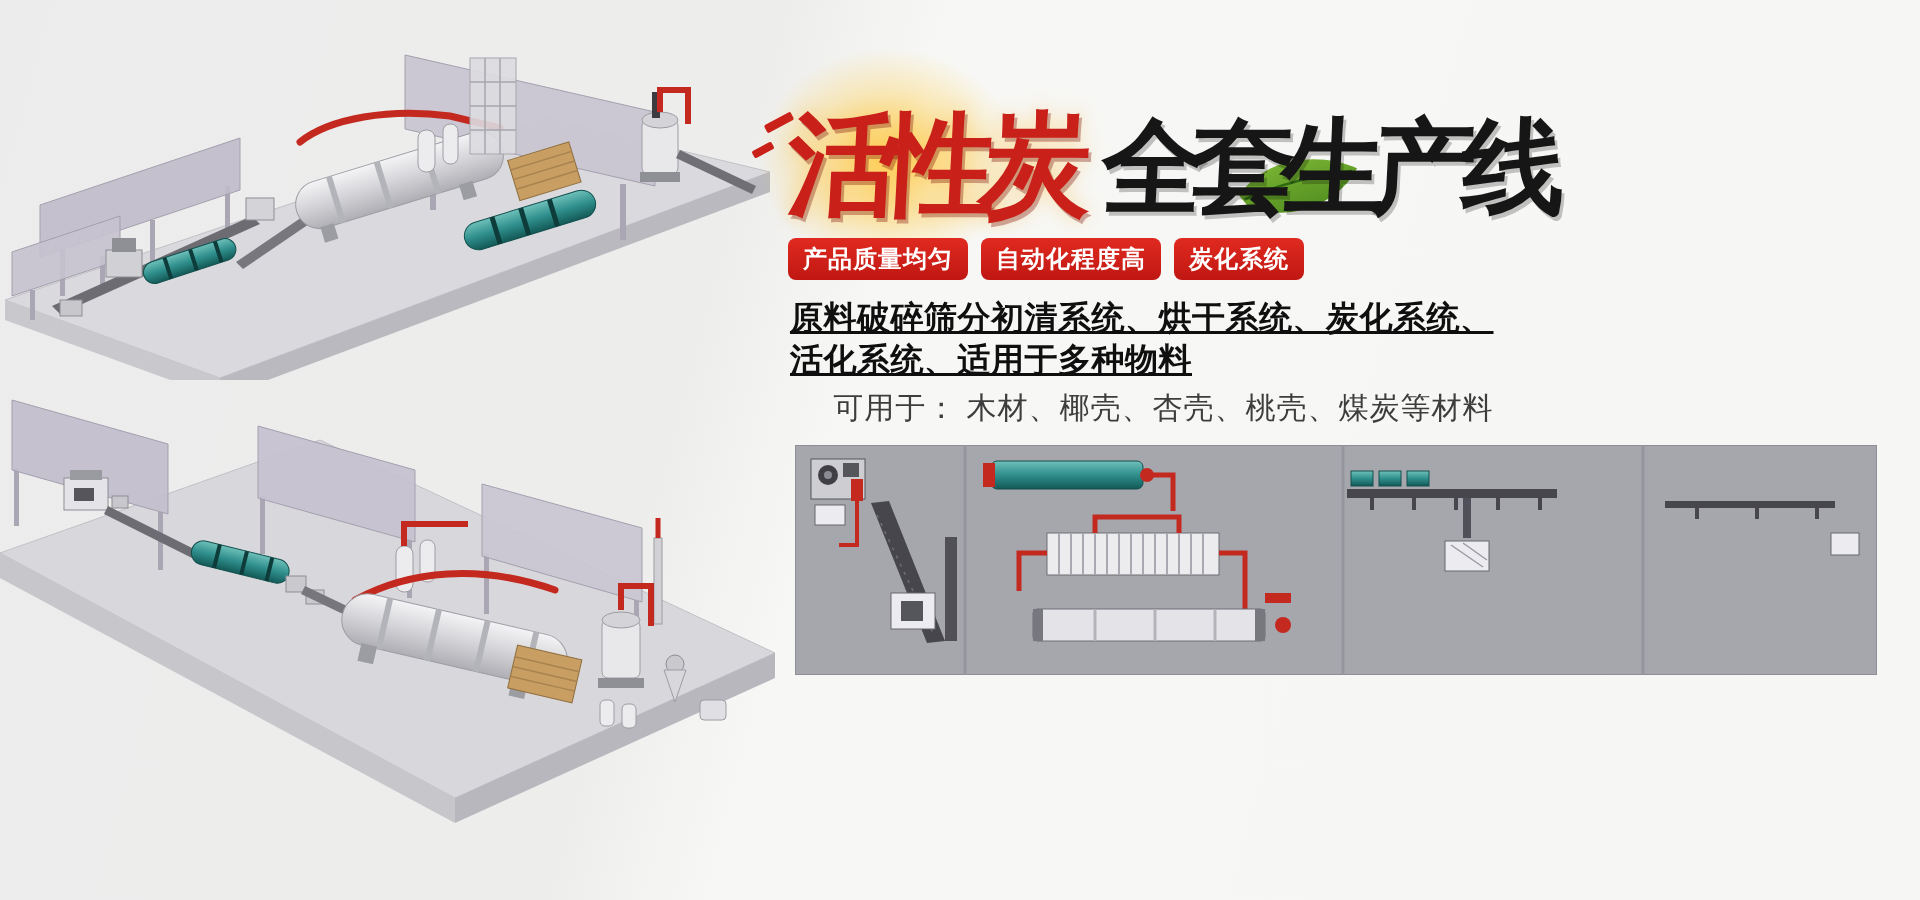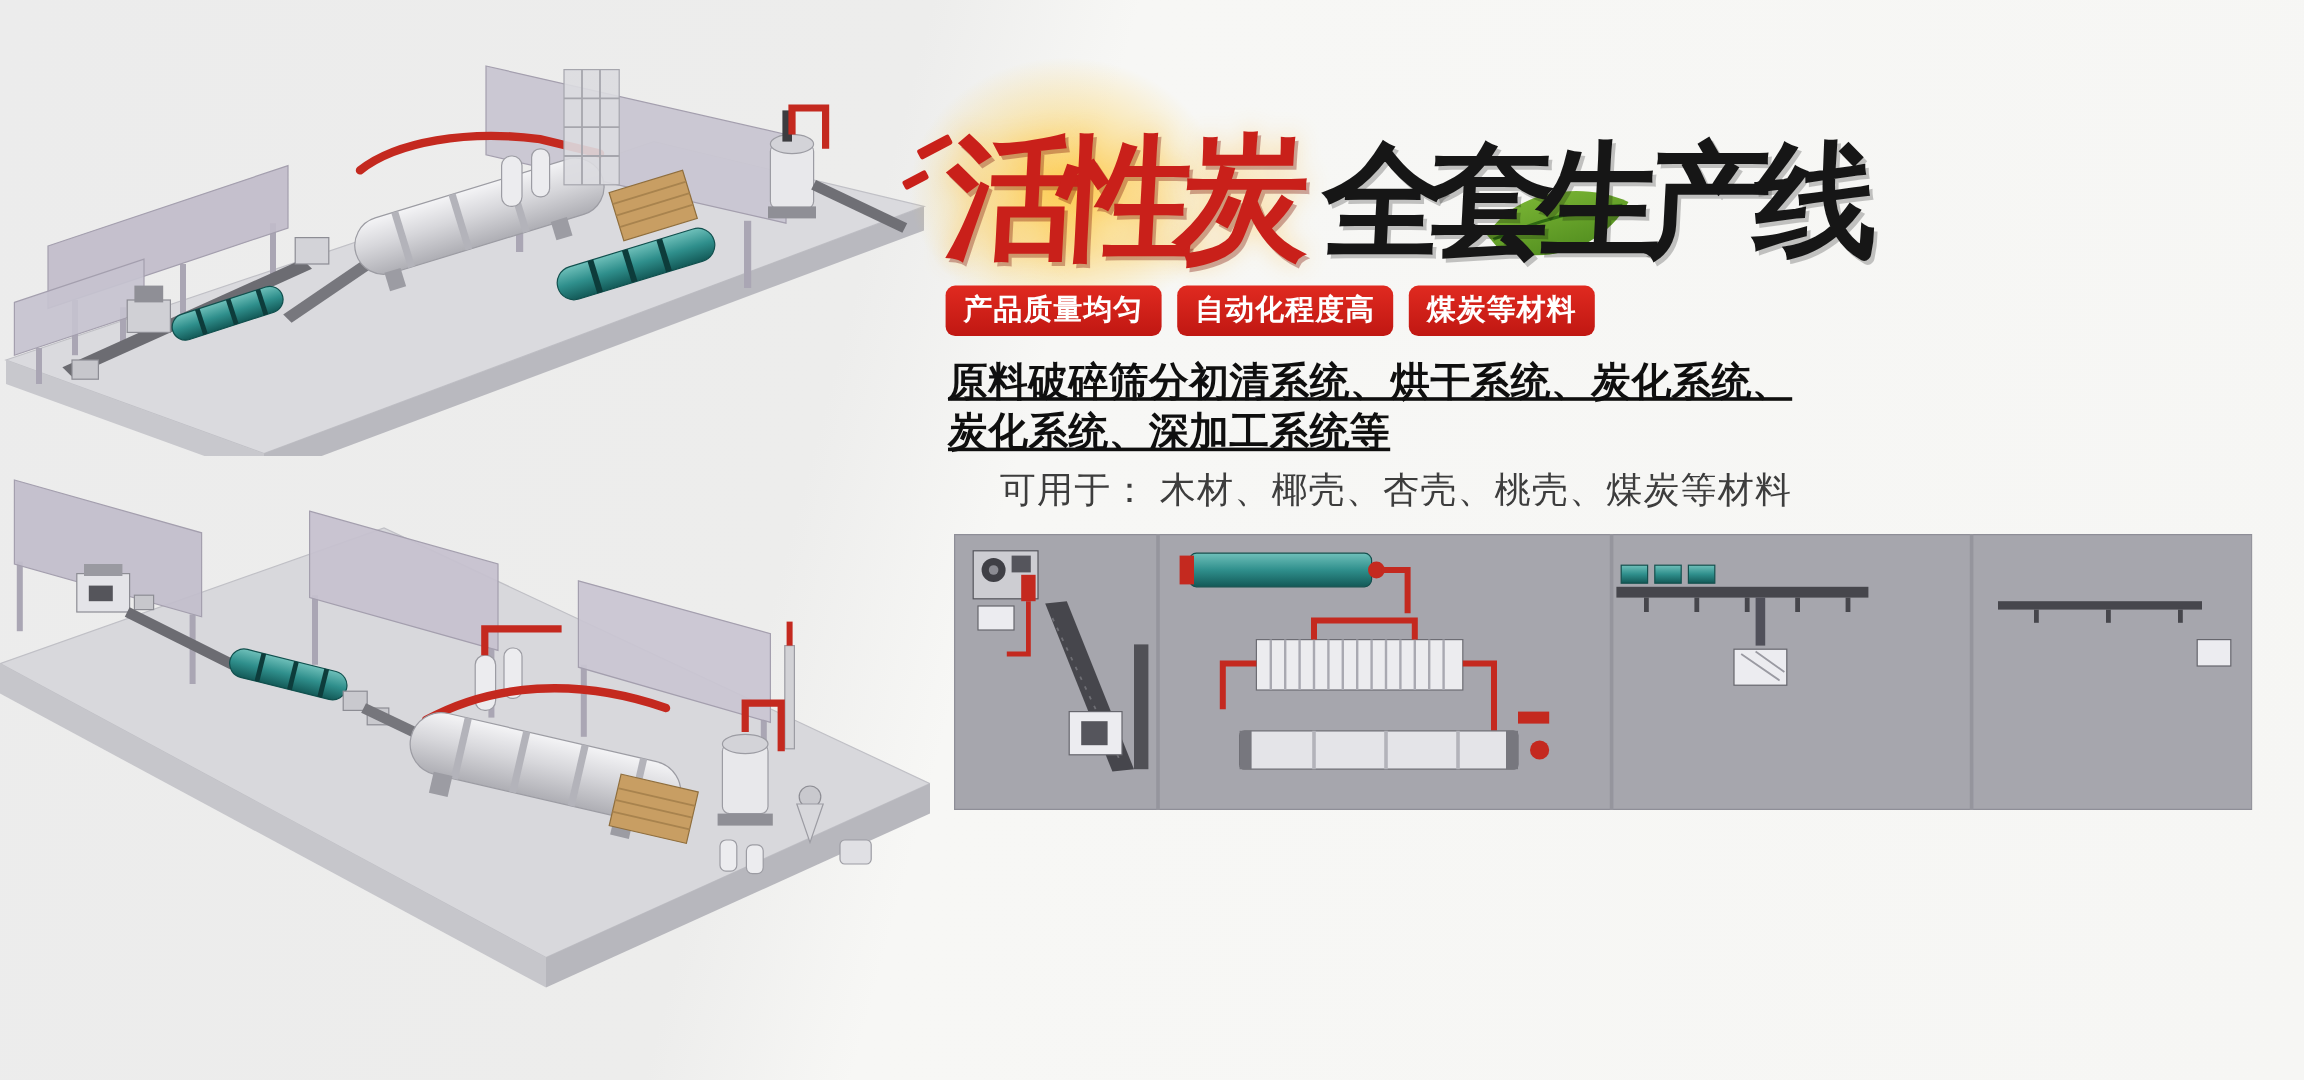--- a/index.html
+++ b/index.html
@@ -247,26 +247,26 @@
     <path d="M14,72 C40,50 80,26 108,16" stroke="#2f6a12" stroke-width="2.5" fill="none"></path>
   </svg>
 
   <h1 class="title">
     <span class="t-red">活性炭</span><span class="t-black">全套生产线</span>
   </h1>
 
   <div class="badges">
     <span class="badge">产品质量均匀</span>
     <span class="badge">自动化程度高</span>
-    <span class="badge">煤炭等材料</span>
+    <span class="badge">炭化系统</span>
   </div>
 
   <div class="desc">
     <p class="d-bold">原料破碎筛分初清系统、烘干系统、炭化系统、</p>
-    <p class="d-bold">炭化系统、深加工系统等</p>
+    <p class="d-bold">活化系统、适用于多种物料</p>
     <p class="d-light">可用于： 木材、椰壳、杏壳、桃壳、煤炭等材料</p>
   </div>
 
   <div class="panel">
     <svg viewBox="0 0 1082 230" aria-hidden="true">
       <defs>
         <linearGradient id="tl3" x1="0" y1="0" x2="0" y2="1">
           <stop offset="0" stop-color="#6fc0ba"></stop>
             <stop offset="0.5" stop-color="#2f8f8c"></stop>
             <stop offset="1" stop-color="#135957"></stop>

